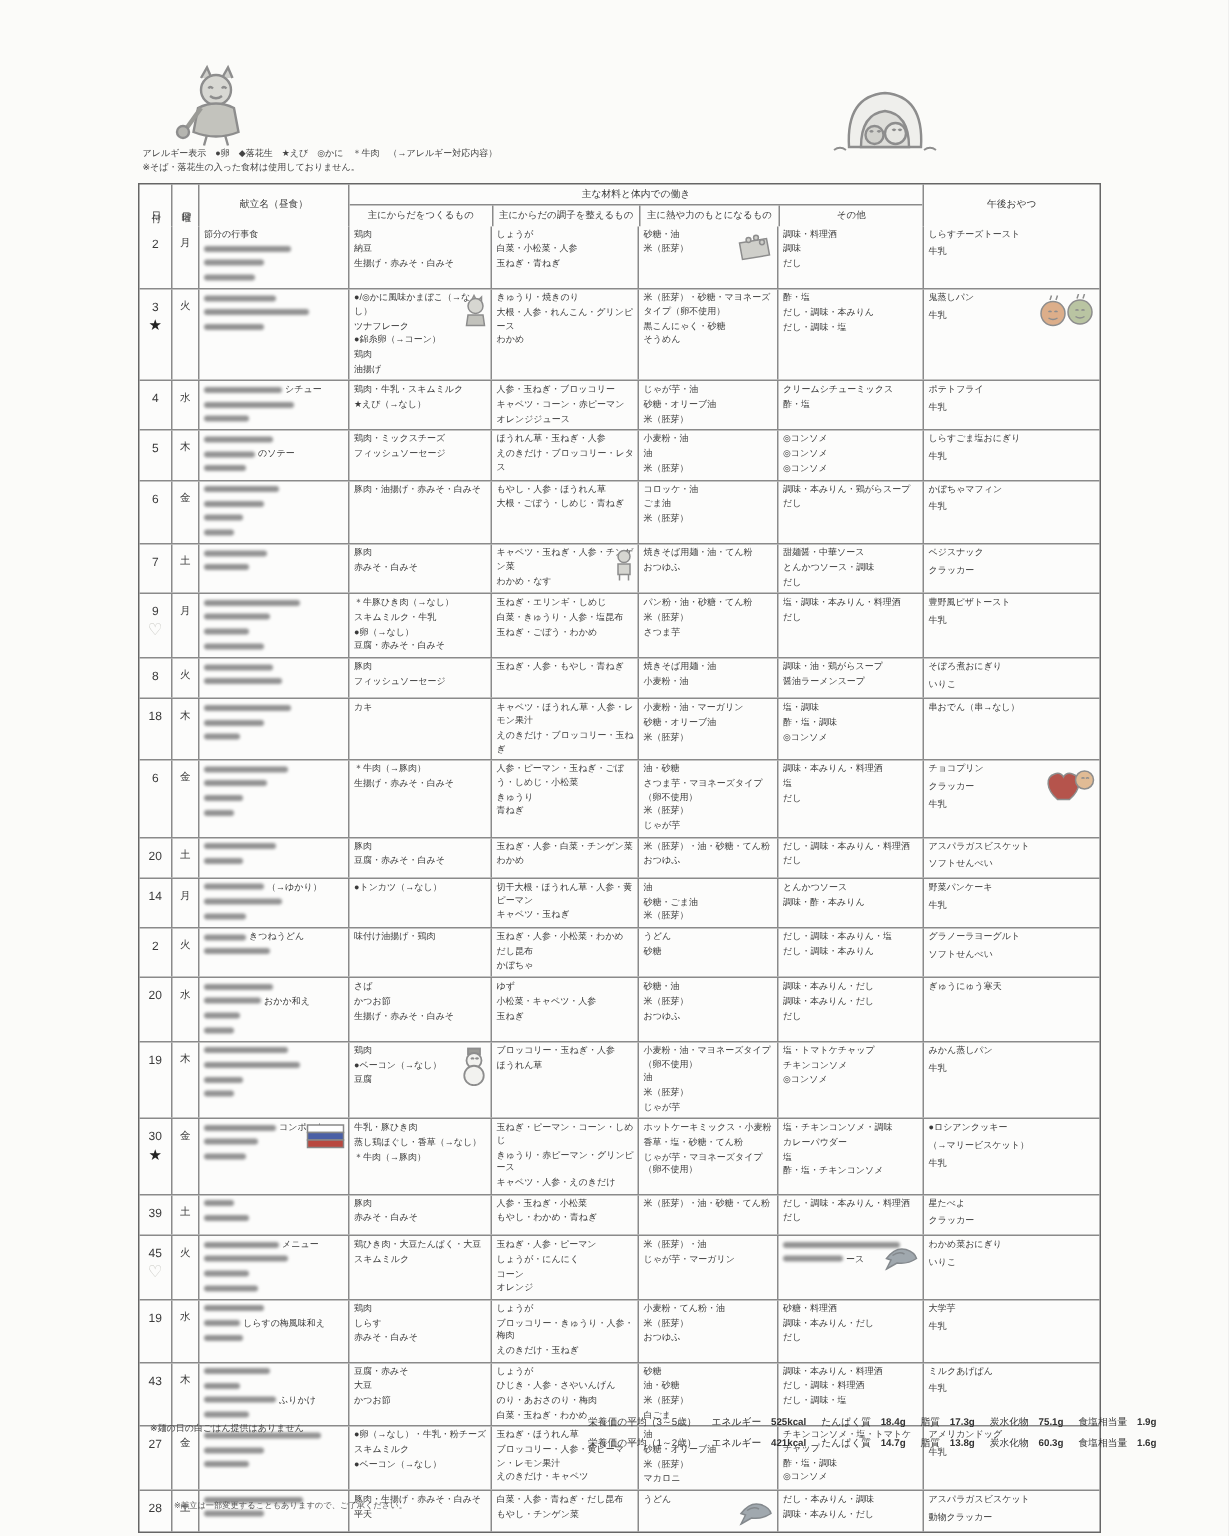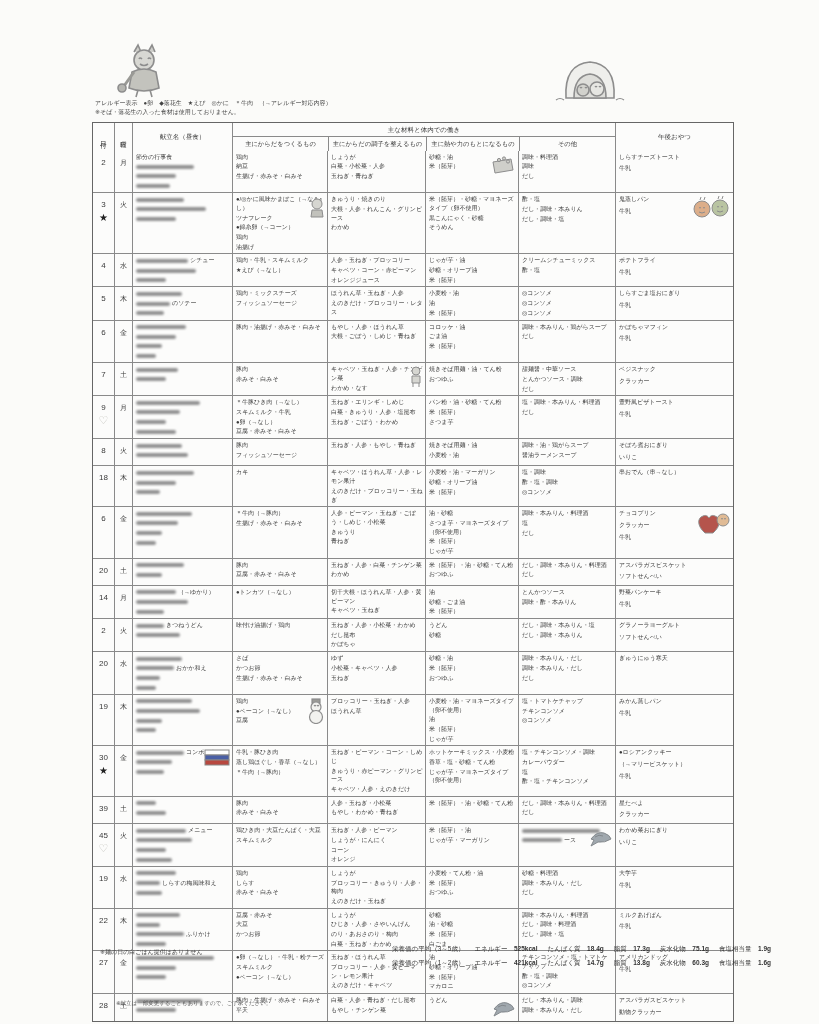--- a/index.html
+++ b/index.html
@@ -843,21 +843,21 @@
             <div class="ln">調味・本みりん・だし</div>
             <div class="ln">だし</div>
           </div>
           <div class="cell c-snack snack">
             <div class="ln">大学芋</div>
             <div class="ln">牛乳</div>
           </div>
         </div>
         <div class="trow">
           <div class="cell c-date">
-            <div class="datenum">22</div>
+            <div class="datenum">43</div>
           </div>
           <div class="cell c-day">
             <div class="daychar">木</div>
           </div>
           <div class="cell c-menu">
             <div class="ln"><span class="blurbar" style="width: 44px;"></span></div>
             <div class="ln"><span class="blurbar" style="width: 24px;"></span></div>
             <div class="ln"><span class="blurbar" style="width: 48px;"></span>ふりかけ</div>
             <div class="ln"><span class="blurbar" style="width: 30px;"></span></div>
           </div>

